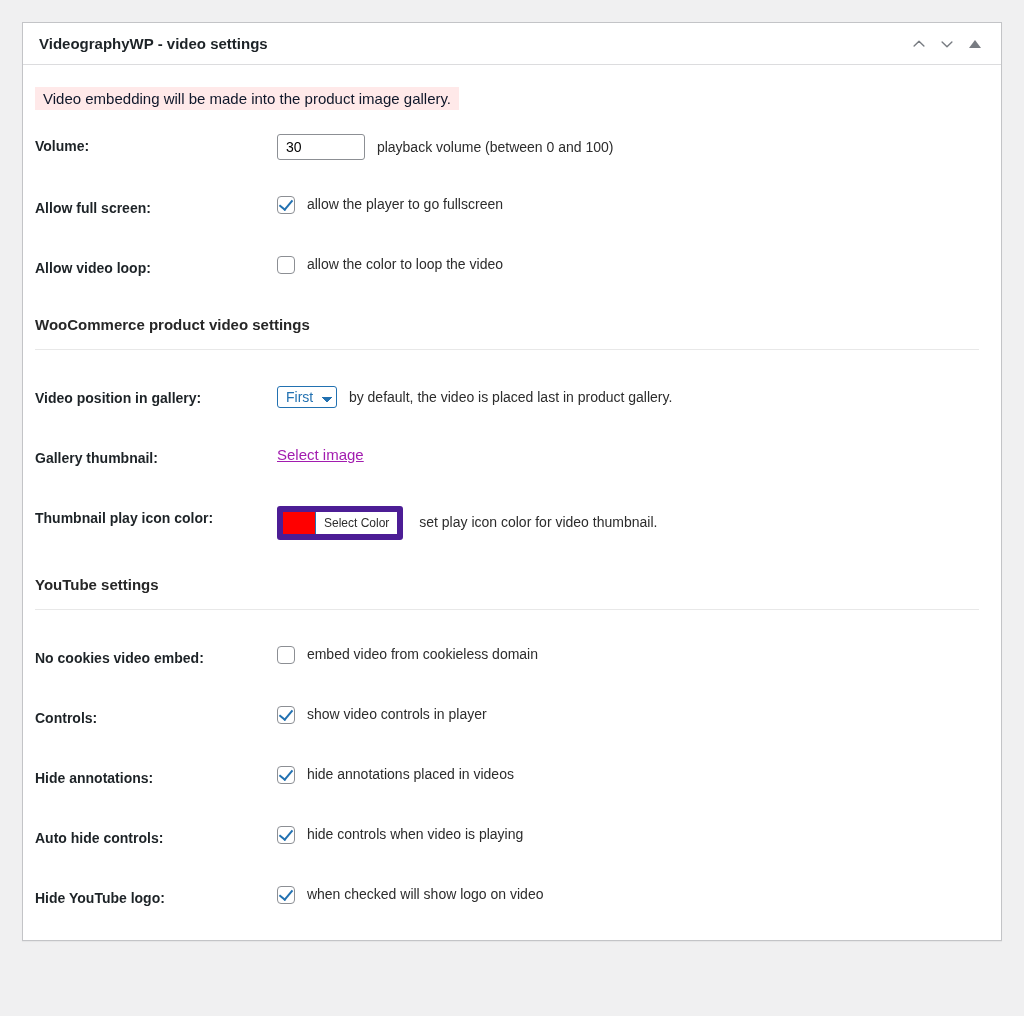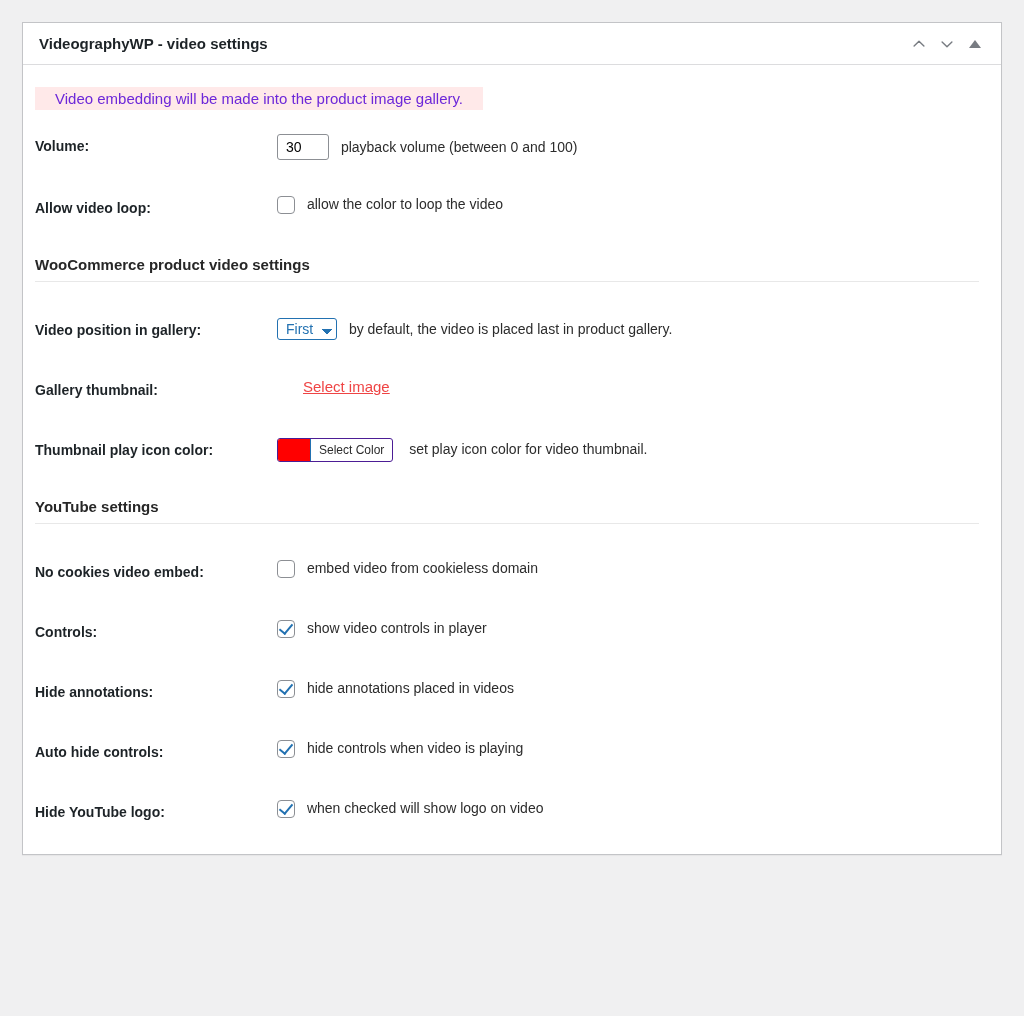--- a/index.html
+++ b/index.html
@@ -6,33 +6,33 @@
   html,body { margin:0; padding:0; font-family:-apple-system,"Segoe UI",Helvetica,Arial,sans-serif; background:#f0f0f1; color:#1d2327; font-size:14px; }
   .wrap { padding:22px; width:1024px; }
   .postbox { background:#fff; border:1px solid #c3c4c7; box-shadow:0 1px 1px rgba(0,0,0,.04); }
   .postbox-header { display:flex; align-items:center; justify-content:space-between; border-bottom:1px solid #dcdcde; padding:0 12px; }
   .postbox-header h2 { font-size:15px; font-weight:600; margin:0; padding:12px 4px; }
   .handle-actions { display:flex; gap:0; }
   .hicon { width:28px; height:36px; display:inline-flex; align-items:center; justify-content:center; color:#787c82; cursor:pointer; }
   .hicon svg { width:14px; height:14px; stroke:currentColor; stroke-width:2; fill:none; stroke-linecap:round; stroke-linejoin:round; }
   .tri { width:0;height:0;border-left:6px solid transparent;border-right:6px solid transparent;border-bottom:8px solid #787c82; }
   .inside { padding:0 12px 12px 12px; }
-  .notice { display:inline-block; background:#ffe9e9; color:#6d28d9; font-weight:500; padding:3px 20px; margin:22px 0 6px 0; font-size:15px; }
+  .notice { display:inline-block; background:#ffe9e9; color:#0f172a; font-weight:500; padding:3px 8px; margin:22px 0 6px 0; font-size:15px; }
   table.form-table { width:100%; border-collapse:collapse; }
   table.form-table th { text-align:left; vertical-align:top; padding:22px 10px 22px 0; width:242px; font-weight:600;margin-left:13px; }
   table.form-table td { padding:18px 10px 18px 0; vertical-align:top; }
   .section-row td { padding:10px 0 14px 0; }
-  .section { font-size:15px; font-weight:600; color:#272727; border-bottom:1px solid #e8e8e8; padding-bottom:8px; display:block; }
-  input[type=text].small { width:52px; padding:4px 8px; border:1px solid #8c8f94; border-radius:3px; font-size:14px; }
+  .section { font-size:15px; font-weight:600; color:#272727; border-bottom:1px solid #e8e8e8; padding-bottom:16px; display:block; }
+  input[type=text].small { width:88px; padding:4px 8px; border:1px solid #8c8f94; border-radius:3px; font-size:14px; }
   .cb { width:18px;height:18px;border:1px solid #8c8f94;border-radius:4px;display:inline-flex;align-items:center;justify-content:center;position:relative;vertical-align:middle;cursor:pointer;background:#fff; }
   .cb.checked::after { content:"";position:absolute;left:4px;top:0px;width:6px;height:11px;border:solid #2271b1;border-width:0 2px 2px 0;transform:rotate(40deg); }
   .desc { margin-left:8px; color:#2c2c2c;margin-top:40px; }
   select.sel { padding:2px 22px 2px 8px; border:1px solid #2271b1; border-radius:3px; color:#2271b1; background:#fff; font-size:14px; appearance:none; -webkit-appearance:none; background-image:linear-gradient(45deg,transparent 49%,#2271b1 50%),linear-gradient(-45deg,transparent 49%,#2271b1 50%); background-position:right 9px top 10px,right 4px top 10px; background-size:5px 5px; background-repeat:no-repeat; }
-  a.link { color:#ef4444; font-size:15px;margin-left:26px; }
-  .colorpick { display:inline-flex; align-items:stretch; border:1px solid #4c1d95; border-radius:3px; overflow:hidden; vertical-align:middle; }
+  a.link { color:#a21caf; font-size:15px; }
+  .colorpick { display:inline-flex; align-items:stretch; border:6px solid #4c1d95; border-radius:3px; overflow:hidden; vertical-align:middle; }
   .swatch { width:33px; background:#ff0000; border-right:1px solid #2271b1; }
   .cp-btn { font-size:12px; padding:4px 8px; color:#2c2c2c; display:flex; align-items:center; }
 </style>
 </head>
 <body>
 
 <div class="wrap">
   <div class="postbox">
     <div class="postbox-header">
       <h2>VideographyWP - video settings</h2>
@@ -55,20 +55,27 @@
     <div class="inside">
       <span class="notice">Video embedding will be made into the product image gallery.</span>
 
       <table class="form-table">
         <tbody>
             <tr>
           <th>Volume:</th>
           <td>
             <input type="text" class="small" value="30" style="">
             <span class="desc">playback volume (between 0 and 100)</span>
+          </td>
+        </tr>
+        <tr>
+          <th>Allow full screen:</th>
+          <td>
+            <span class="cb checked"></span>
+            <span class="desc">allow the player to go fullscreen</span>
           </td>
         </tr>
         <tr>
           <th>Allow video loop:</th>
           <td>
             <span class="cb"></span>
             <span class="desc">allow the color to loop the video</span>
           </td>
         </tr>
 

